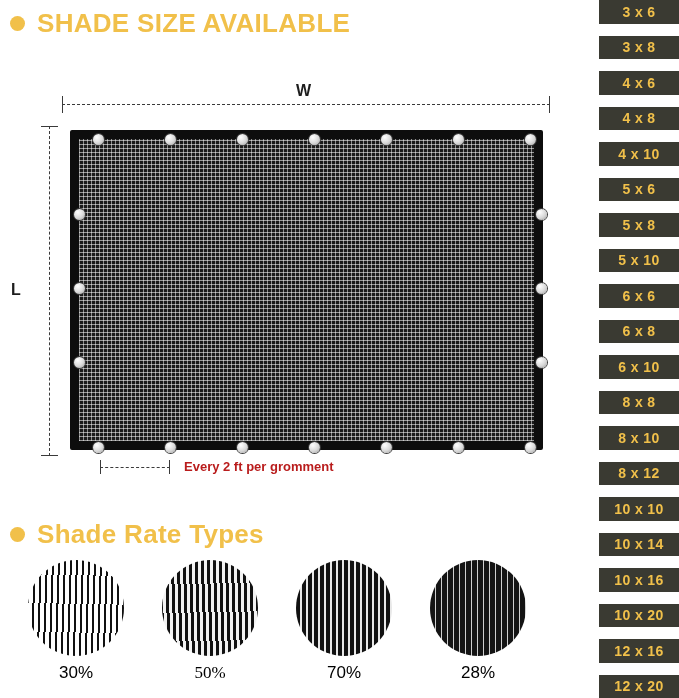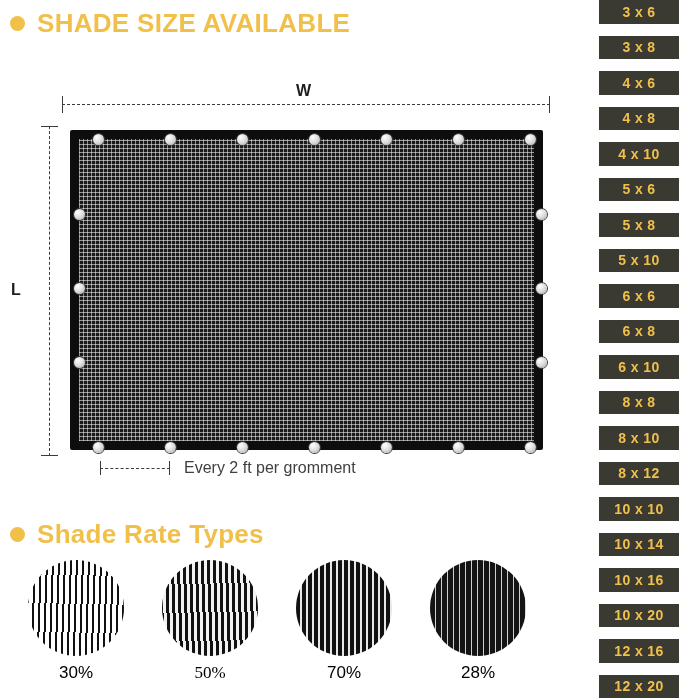--- a/index.html
+++ b/index.html
@@ -183,22 +183,23 @@
   .spacing-bracket .sb-cap {
     position: absolute;
     top: 0;
     width: 0;
     height: 14px;
     border-left: 1px solid #3a3a3a;
   }
   .spacing-bracket .sb-cap.left { left: 0; }
   .spacing-bracket .sb-cap.right { left: 69px; }
   .spacing-text {
-    font-size: 16px;
-    color: #404040;
+    font-size: 13px;
+    color: #b91c1c;
+    font-weight: bold;
   }
 
   
   .rates {
     position: absolute;
     left: 22px;
     top: 560px;
     width: 560px;
     height: 130px;
   }

